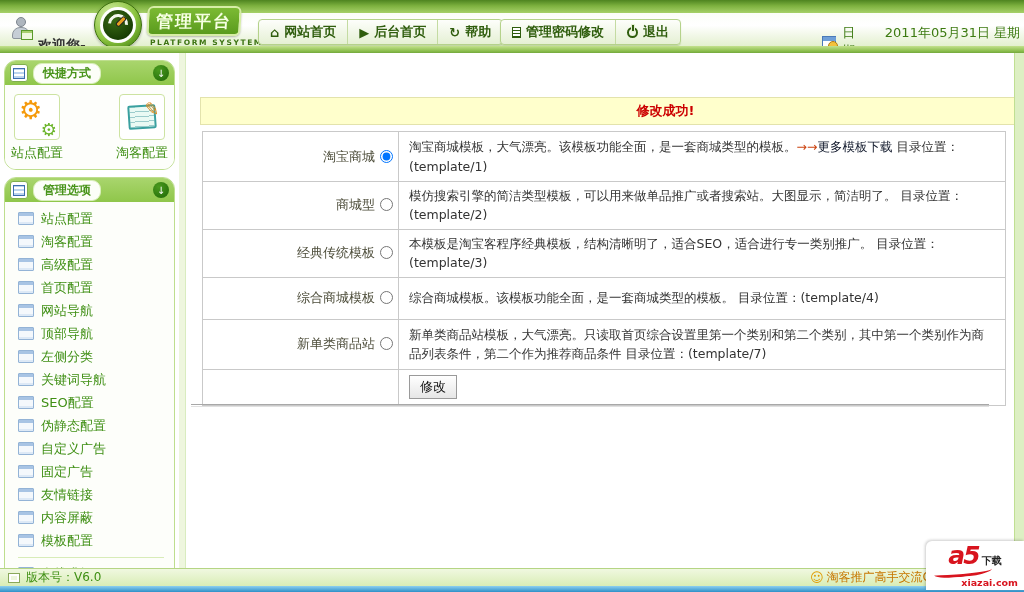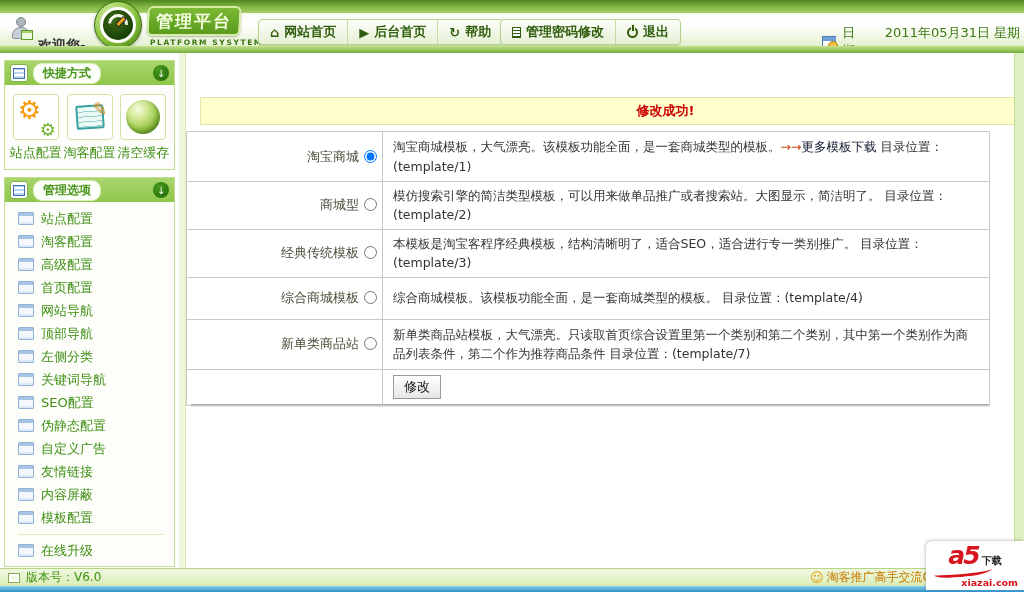--- a/index.html
+++ b/index.html
@@ -64,21 +64,21 @@
           font-size:13px; color:#3c7a10; }
   .icon-cal { position:relative; width:15px; height:13px; border:1px solid #4a7ab8; background:#fff; }
   .icon-cal::before { content:""; position:absolute; left:0; top:0; width:13px; height:4px; background:#6f9fd8; }
   .icon-cal::after { content:""; position:absolute; right:-3px; bottom:-3px; width:8px; height:8px;
           border-radius:50%; background:#f4c23c; border:1px solid #b07a10; }
 
   
   .sidebar { position:absolute; left:0; top:53px; width:179px; height:515px; background:#fff; overflow:hidden; }
   .side-gap { position:absolute; left:179px; top:53px; width:7px; height:515px; background:#eef6de;
           border-right:1px solid #d9ecbf; }
-  .panel { margin:7px 4px 0 4px; border:1px solid #bede8e; border-radius:0; overflow:hidden; background:#fdfefa; }
+  .panel { margin:7px 4px 0 4px; border:1px solid #bede8e; border-radius:12px; overflow:hidden; background:#fdfefa; }
   .panel-hd { height:24px; background:linear-gradient(180deg,#a9d56d,#8fc64a); display:flex;
           align-items:center; padding:0 5px; gap:5px; }
   .grid-ic { width:18px; height:18px; background:#fff; border-radius:3px; border:1px solid #7fae4e;
           display:flex; align-items:center; justify-content:center; }
   .grid-ic i { display:block; width:12px; height:11px; border:1px solid #3e6eb0;
           background-image:repeating-linear-gradient(0deg,#bcd4ee 0 2px,#fff 2px 4px),
                            repeating-linear-gradient(90deg,rgba(62,110,176,.5) 0 1px,transparent 1px 4px); }
   .panel-pill { background:#fcfef8; border:1px solid #d9eebb; border-radius:9px; padding:1px 9px;
           color:#48941a; font-size:12px; font-weight:bold; }
   .arrow-btn { margin-left:auto; width:16px; height:16px; border-radius:50%;
@@ -107,21 +107,21 @@
           box-shadow:inset 0 -2px 0 #dde9f6; }
   .menu-divider { border-top:1px solid #d8ecb8; margin:5px 10px 4px 0; }
 
   
   .main { position:absolute; left:186px; top:53px; width:828px; height:515px; background:#fff; }
   .right-strip { position:absolute; left:1014px; top:53px; width:10px; height:515px; background:#ddefc3;
           border-left:1px solid #c0df92; }
   .msgbox { position:absolute; left:14px; top:44px; width:931px; height:28px; background:#ffffcc;
           border:1px solid #e3e3ac; text-align:center; line-height:26px; color:#cc0000;
           font-weight:bold; font-size:13px; }
-  .tpl-table { position:absolute; left:0px; top:78px; width:804px; border-collapse:collapse;
+  .tpl-table { position:absolute; left:16px; top:78px; width:804px; border-collapse:collapse;
           table-layout:fixed; }
   .tpl-table td { border:1px solid #c9c9c9; vertical-align:middle; }
   .tpl-table .c1 { width:196px; text-align:right; padding-right:5px; color:#4d4d3a; font-size:13px; }
   .tpl-table .c2 { padding:4px 10px; color:#333; font-size:12.5px; line-height:1.55; }
   .tpl-table tr:nth-child(1) td { height:50px; }
   .tpl-table tr:nth-child(2) td { height:47px; }
   .tpl-table tr:nth-child(3) td { height:42px; }
   .tpl-table tr:nth-child(4) td { height:42px; }
   .tpl-table tr:nth-child(5) td { height:50px; }
   .tpl-table tr:nth-child(6) td { height:36px; }
@@ -231,26 +231,20 @@
         <div class="sc-label">站点配置</div>
       </div>
       <div class="shortcut">
         <div class="sc-box">
           <span class="ic-clip">
               <b>✎</b>
             </span>
         </div>
         <div class="sc-label">淘客配置</div>
       </div>
-      <div class="shortcut">
-        <div class="sc-box">
-          <span class="ic-sphere"></span>
-        </div>
-        <div class="sc-label">清空缓存</div>
-      </div>
     </div>
   </div>
 
   <div class="panel">
     <div class="panel-hd">
       <span class="grid-ic">
           <i></i>
         </span>
       <span class="panel-pill">管理选项</span>
       <span class="arrow-btn">↓</span>
@@ -295,20 +289,24 @@
       <div class="menu-item">
           <span class="mi-ic"></span>
           <span>伪静态配置</span>
         </div>
       <div class="menu-item">
           <span class="mi-ic"></span>
           <span>自定义广告</span>
         </div>
       <div class="menu-item">
           <span class="mi-ic"></span>
+          <span>固定广告</span>
+        </div>
+      <div class="menu-item">
+          <span class="mi-ic"></span>
           <span>友情链接</span>
         </div>
       <div class="menu-item">
           <span class="mi-ic"></span>
           <span>内容屏蔽</span>
         </div>
       <div class="menu-item">
           <span class="mi-ic"></span>
           <span>模板配置</span>
         </div>

